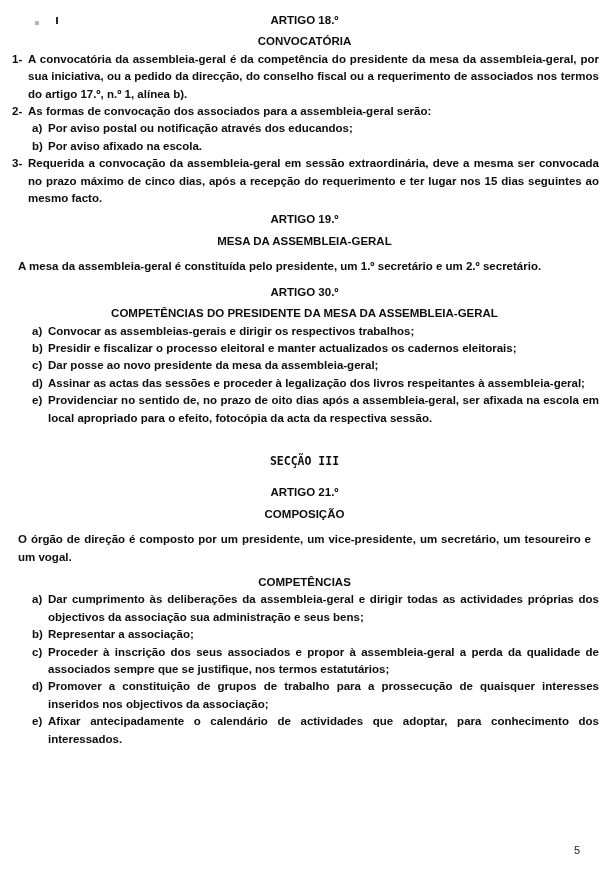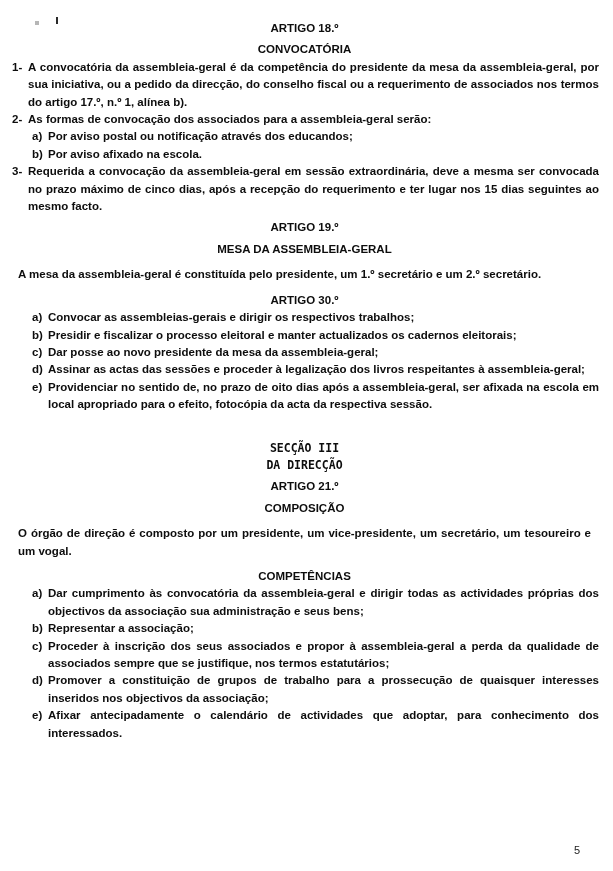--- a/index.html
+++ b/index.html
@@ -7,35 +7,35 @@
     position: relative;
     width: 613px;
     height: 871px;
     background: #ffffff;
     color: #0d0d0d;
     font-family: "Liberation Sans", "DejaVu Sans", sans-serif;
     font-weight: bold;
     font-size: 11.5px;
     line-height: 17.4px;
     box-sizing: border-box;
-    padding: 16px 14px 0 10px;
+    padding: 8px 14px 0 10px;
     overflow: hidden;
   }
   .h {
     text-align: center;
     font-size: 11.5px;
     font-weight: bold;
     margin: 4px 0 0 0;
   }
   .h-mono {
     text-align: center;
     font-family: "DejaVu Sans Mono", "Liberation Mono", monospace;
     font-weight: bold;
     font-size: 11.5px;
-    margin: 0;
+    margin: 14px;
   }
   .section-gap { margin-top: 26px; }
   .p {
     text-align: justify;
     margin: 8px;
   }
   .li { display: flex; }
   .li .marker { flex: 0 0 auto; width: 16px; white-space: nowrap; }
   .li .txt { flex: 1 1 auto; text-align: justify; }
   .li.num { margin-left: 2px; }
@@ -87,20 +87,21 @@
   </div>
 
   <div>
     <p class="h">ARTIGO 19.º</p>
     <p class="h">MESA DA ASSEMBLEIA-GERAL</p>
     <p class="p">A mesa da assembleia-geral é constituída pelo presidente, um 1.º secretário e um 2.º secretário.</p>
   </div>
 
   <div>
     <p class="h">ARTIGO 30.º</p>
+    <p class="h">COMPETÊNCIAS DO PRESIDENTE DA MESA DA ASSEMBLEIA-GERAL</p>
 
     <div class="li let">
       <span class="marker">a)</span>
       <div class="txt">Convocar as assembleias-gerais e dirigir os respectivos trabalhos;</div>
     </div>
     <div class="li let">
       <span class="marker">b)</span>
       <div class="txt">Presidir e fiscalizar o processo eleitoral e manter actualizados os cadernos eleitorais;</div>
     </div>
     <div class="li let">
@@ -112,32 +113,31 @@
       <div class="txt">Assinar as actas das sessões e proceder à legalização dos livros respeitantes à assembleia-geral;</div>
     </div>
     <div class="li let">
       <span class="marker">e)</span>
       <div class="txt">Providenciar no sentido de, no prazo de oito dias após a assembleia-geral, ser afixada na escola em local apropriado para o efeito, fotocópia da acta da respectiva sessão.</div>
     </div>
   </div>
 
   <div>
     <p class="h-mono section-gap">SECÇÃO III</p>
-    <p class="h-mono">DA DIRECÇÃO</p>
     <p class="h">ARTIGO 21.º</p>
     <p class="h">COMPOSIÇÃO</p>
     <p class="p">O órgão de direção é composto por um presidente, um vice-presidente, um secretário, um tesoureiro e um vogal.</p>
   </div>
 
   <div>
     <p class="h">COMPETÊNCIAS</p>
 
     <div class="li let">
       <span class="marker">a)</span>
-      <div class="txt">Dar cumprimento às convocatória da assembleia-geral e dirigir todas as actividades próprias dos objectivos da associação sua administração e seus bens;</div>
+      <div class="txt">Dar cumprimento às deliberações da assembleia-geral e dirigir todas as actividades próprias dos objectivos da associação sua administração e seus bens;</div>
     </div>
     <div class="li let">
       <span class="marker">b)</span>
       <div class="txt">Representar a associação;</div>
     </div>
     <div class="li let">
       <span class="marker">c)</span>
       <div class="txt">Proceder à inscrição dos seus associados e propor à assembleia-geral a perda da qualidade de associados sempre que se justifique, nos termos estatutários;</div>
     </div>
     <div class="li let">

